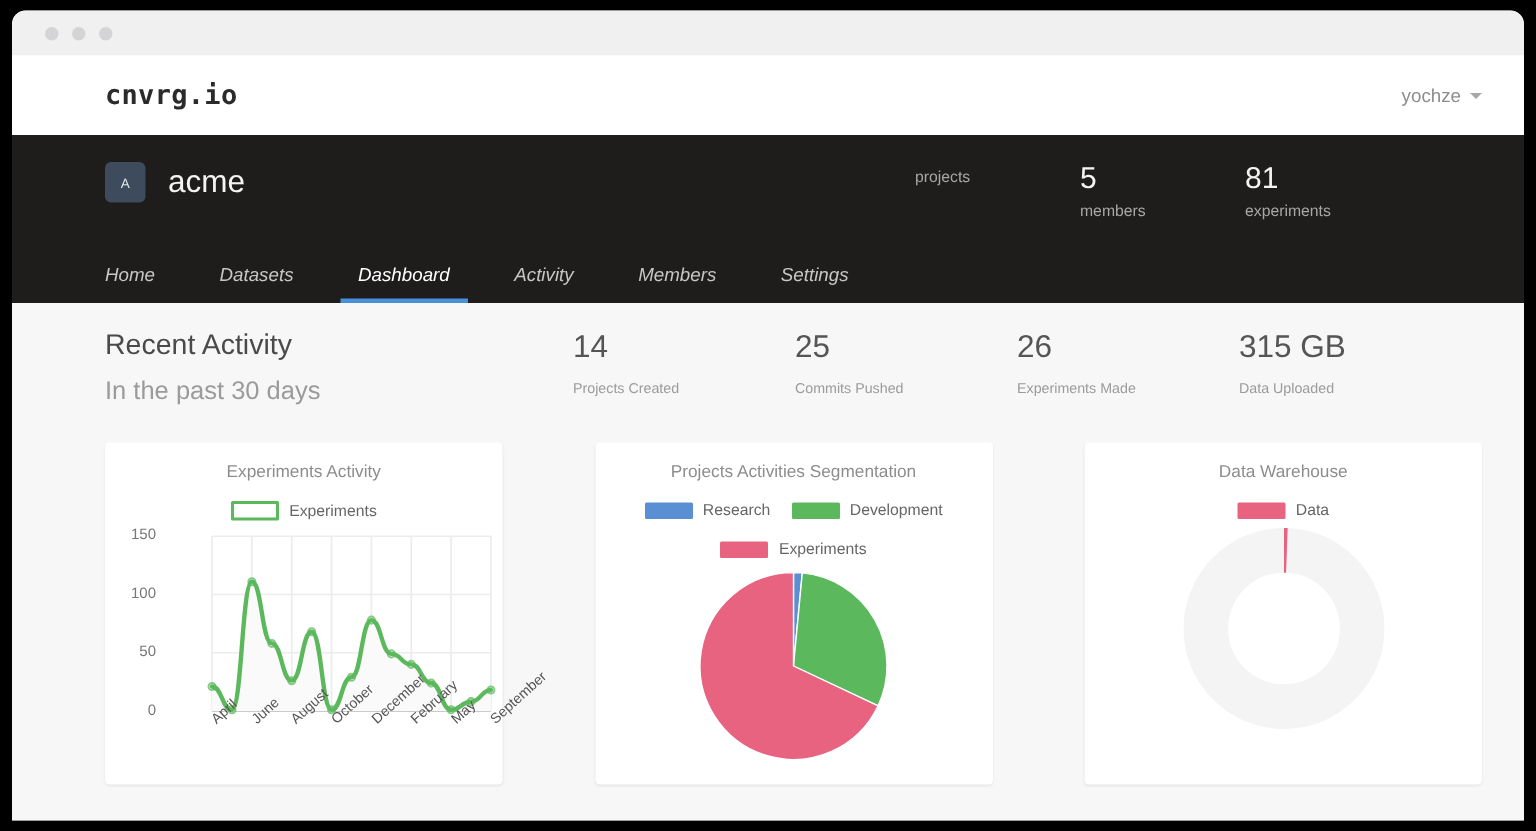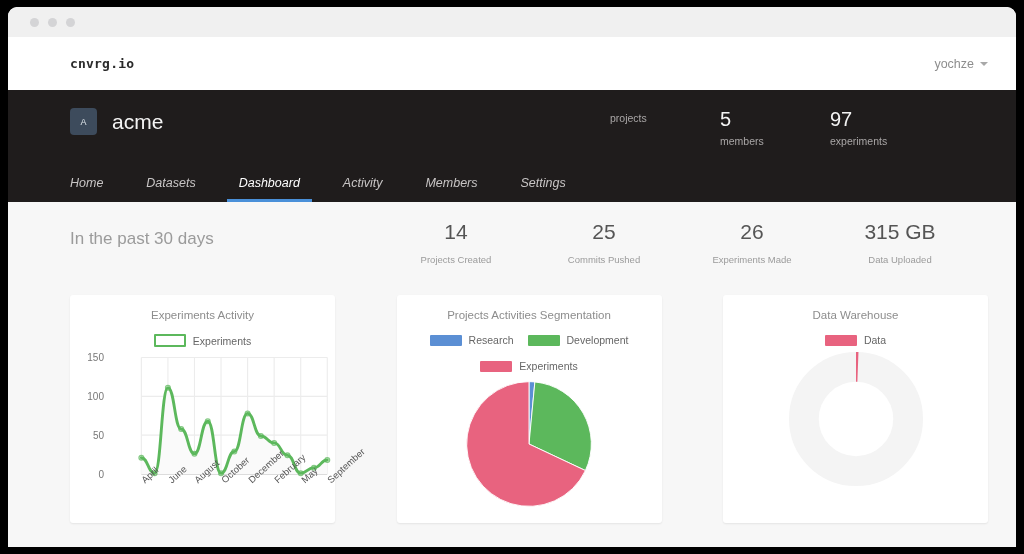--- a/index.html
+++ b/index.html
@@ -28,21 +28,21 @@
   .dot { width: 9px; height: 9px; border-radius: 50%; background: #d4d4d6; margin-right: 9px; }
 
   
   .appbar {
     height: 53px; background: #ffffff;
     display: flex; align-items: center; justify-content: space-between;
     padding: 0 28px 0 62px;
   }
   .brand {
     font-family: "DejaVu Sans Mono", "Liberation Mono", monospace;
-    font-size: 13px; font-weight: 700; color: #2b2b2b; letter-spacing: .2px;
+    font-size: 18px; font-weight: 700; color: #2b2b2b; letter-spacing: .2px;
   }
   .user-menu {
     display: flex; align-items: center; gap: 6px;
     font-size: 12.5px; color: #8d8d8d;
   }
   .caret {
     width: 0; height: 0;
     border-left: 4px solid transparent; border-right: 4px solid transparent;
     border-top: 4px solid #a8a8a8;
   }
@@ -80,21 +80,21 @@
   }
 
   
   .main { background: #f7f7f7; height: 345px; padding: 0 28px 0 62px; position: relative; }
 
   .summary { display: flex; align-items: flex-start; padding-top: 18px; height: 80px; }
   .recent h1 { font-size: 19px; color: #4a4a4a; font-weight: 400; }
   .recent p { font-size: 17px; color: #9b9b9b; margin-top: 9px; }
 
   .metrics { display: flex; margin-left: auto; padding-right: 14px; }
-  .metric { width: 148px; text-align: center; }
+  .metric { width: 148px; text-align: left; }
   .metric .v { font-size: 21px; color: #555; line-height: 1.1; }
   .metric .k { font-size: 9.5px; color: #9b9b9b; margin-top: 11px; }
 
   
   .cards { display: flex; gap: 22px; margin-top: 13px; justify-content: space-between; }
   .card {
     width: 265px; height: 228px; background: #fff;
     border-radius: 3px; box-shadow: 0 1px 2px rgba(0,0,0,.08);
     padding: 14px 10px 8px; position: relative;
   }
@@ -141,40 +141,41 @@
         </div>
         <div class="org-stats">
           <div class="stat">
             <div class="k">projects</div>
           </div>
           <div class="stat">
             <div class="v">5</div>
             <div class="k">members</div>
           </div>
           <div class="stat">
-            <div class="v">97</div>
+            <div class="v">81</div>
             <div class="k">experiments</div>
           </div>
         </div>
       </div>
 
       <div class="orgnav">
         <div class="navitem">Home</div>
         <div class="navitem">Datasets</div>
         <div class="navitem active" style="--u: #4a90d9;">Dashboard</div>
         <div class="navitem">Activity</div>
         <div class="navitem">Members</div>
         <div class="navitem">Settings</div>
       </div>
     </div>
 
     <div class="main">
 
       <div class="summary">
         <div class="recent">
+          <h1>Recent Activity</h1>
           <p>In the past 30 days</p>
         </div>
         <div class="metrics">
           <div class="metric">
             <div class="v">14</div>
             <div class="k">Projects Created</div>
           </div>
           <div class="metric">
             <div class="v">25</div>
             <div class="k">Commits Pushed</div>

